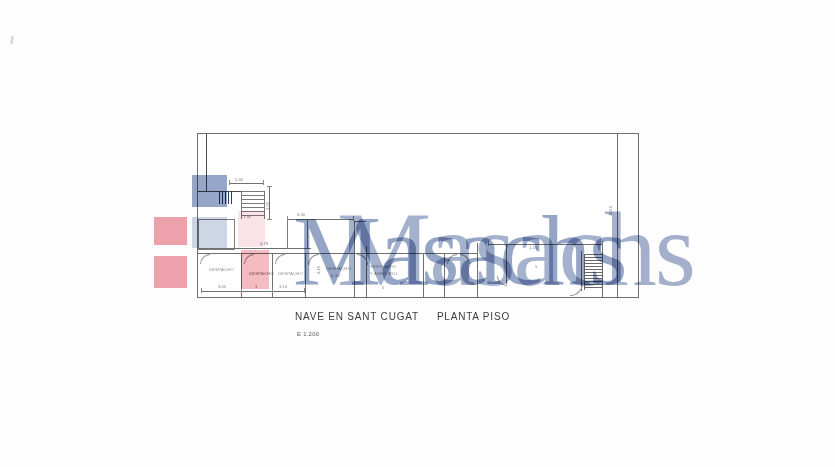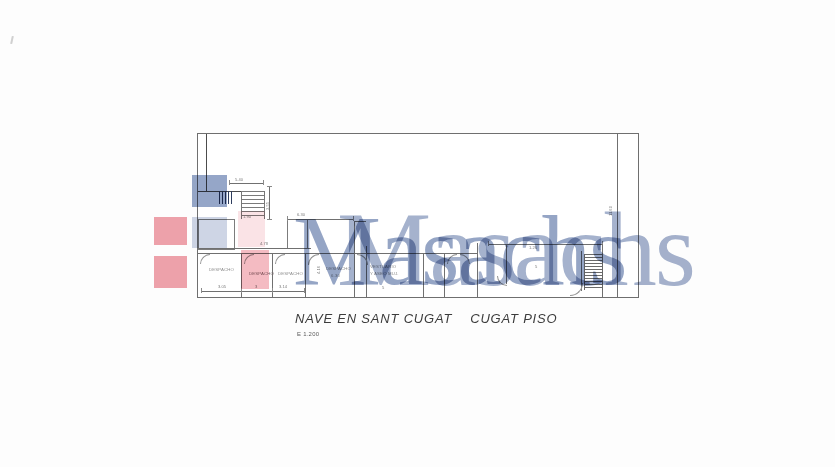--- a/index.html
+++ b/index.html
@@ -31,21 +31,21 @@
   .dim.rot{transform:rotate(-90deg) scale(.68);transform-origin:left top;}
   .lbl{position:absolute;font-size:6px;line-height:1;color:#8d8d8d;letter-spacing:.2px;
        white-space:nowrap;transform:scale(.72);transform-origin:left top;}
   
   .wm{position:absolute;font-family:"Liberation Serif",serif;font-weight:normal;line-height:1;
       color:#7e91b8;opacity:.82;mix-blend-mode:multiply;letter-spacing:-2px;white-space:nowrap;
       pointer-events:none;}
   .sq{position:absolute;mix-blend-mode:multiply;}
   
   .caption{position:absolute;left:295px;top:311px;display:flex;gap:18px;
-           font-size:13px;letter-spacing:.8px;color:#3c3c3c;font-style:italic;}
+           font-size:10px;letter-spacing:.8px;color:#3c3c3c;}
   .scale-note{position:absolute;left:297px;top:331px;font-size:7px;transform:scale(.85);
               transform-origin:left top;color:#5a5a5a;letter-spacing:.3px;}
   .speck{position:absolute;left:11px;top:36px;width:2px;height:8px;background:#9a9a9a;
          opacity:.45;transform:rotate(12deg);}
 </style>
 </head>
 <body>
 
 <div class="scene">
 
@@ -144,17 +144,17 @@
   <div class="sq" style="left:154px;top:217px;width:33px;height:28px;background:#ee9aa5;opacity:.92;"></div>
   <div class="sq" style="left:154px;top:256px;width:33px;height:32px;background:#ee9aa5;opacity:.92;"></div>
   <div class="sq" style="left:238px;top:211px;width:27px;height:36px;background:rgba(238,154,165,.28);"></div>
   <div class="sq" style="left:241px;top:250px;width:28px;height:39px;background:rgba(233,120,134,.5);"></div>
 
   <div class="wm" style="left:293px;top:201px;font-size:99px;">Masachs</div>
   <div class="wm" style="left:337px;top:197px;font-size:106px;opacity:.7;">Masachs</div>
 
   <div class="caption">
     <span>NAVE  EN SANT CUGAT</span>
-    <span>CUGAT PISO</span>
+    <span>PLANTA PISO</span>
   </div>
   <div class="scale-note">E 1.200</div>
 
 </div>
 
 </body></html>

